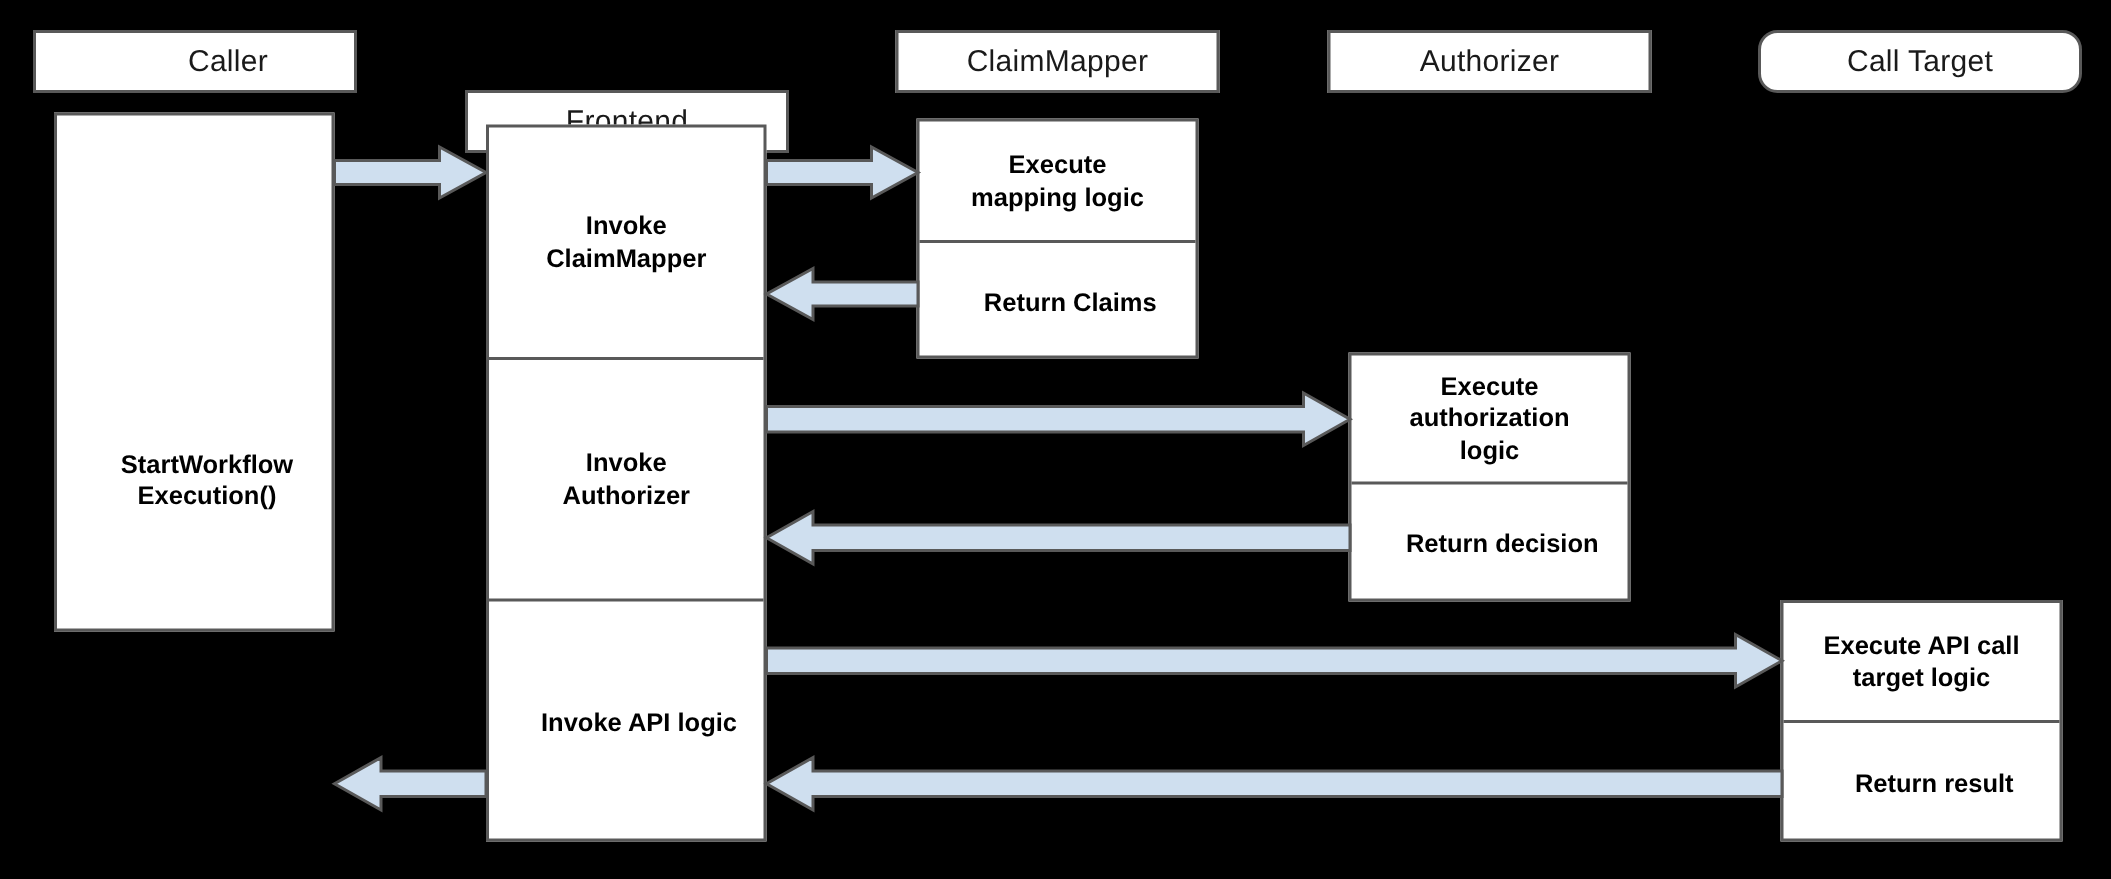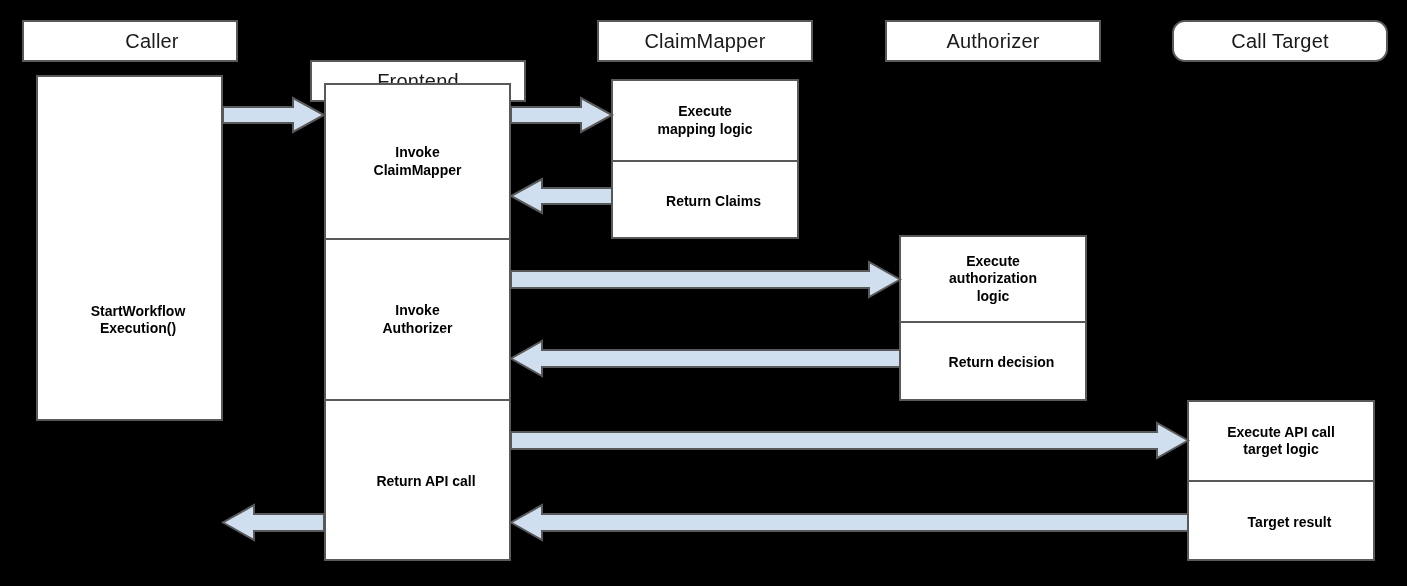--- a/index.html
+++ b/index.html
@@ -41,21 +41,21 @@
     flex-direction: column;
   }
   .segment {
     flex: none;
     box-sizing: border-box;
     display: flex;
     align-items: center;
     justify-content: center;
     text-align: center;
     color: #000000;
-    font-size: 14px;
+    font-size: 17px;
     font-weight: bold;
     line-height: 1.25;
     padding: 0 6px;
     border-bottom: 2px solid #595959;
   }
   .segment:last-child {
     border-bottom: none;
     padding-left: 23px;
   }
   
@@ -97,40 +97,40 @@
   <div class="activation" style="left:36px; top:75px; width:187px; height:346px;">
     <div class="segment" style="height:486px; white-space:pre-line;">StartWorkflow
 Execution()</div>
   </div>
 
   <div class="activation" style="left:324px; top:83px; width:187px; height:478px;">
     <div class="segment" style="height:155px; white-space:pre-line;">Invoke
 ClaimMapper</div>
     <div class="segment" style="height:161px; white-space:pre-line;">Invoke
 Authorizer</div>
-    <div class="segment" style="height:162px; white-space:pre-line;">Return API call</div>
+    <div class="segment" style="height:162px; white-space:pre-line;">Invoke API logic</div>
   </div>
 
   <div class="activation" style="left:611px; top:79px; width:188px; height:160px;">
     <div class="segment" style="height:81px; white-space:pre-line;">Execute
 mapping logic</div>
     <div class="segment" style="height:79px; white-space:pre-line;">Return Claims</div>
   </div>
 
   <div class="activation" style="left:899px; top:235px; width:188px; height:166px;">
     <div class="segment" style="height:86px; white-space:pre-line;">Execute
 authorization
 logic</div>
     <div class="segment" style="height:80px; white-space:pre-line;">Return decision</div>
   </div>
 
   <div class="activation" style="left:1187px; top:400px; width:188px; height:161px;">
     <div class="segment" style="height:80px; white-space:pre-line;">Execute API call
 target logic</div>
-    <div class="segment" style="height:81px; white-space:pre-line;">Target result</div>
+    <div class="segment" style="height:81px; white-space:pre-line;">Return result</div>
   </div>
 
   <div class="arrow" style="left:223px; top:98px; width:101px; height:34px;">
     <svg viewBox="0 0 101 34" preserveAspectRatio="none">
       <polygon points="0,9 70,9 70,0 101,17 70,34 70,25 0,25" fill="#cfdfef" stroke="#595959" stroke-width="2" stroke-linejoin="miter"></polygon>
     </svg>
   </div>
 
   <div class="arrow" style="left:511px; top:98px; width:101px; height:34px;">
     <svg viewBox="0 0 101 34" preserveAspectRatio="none">

